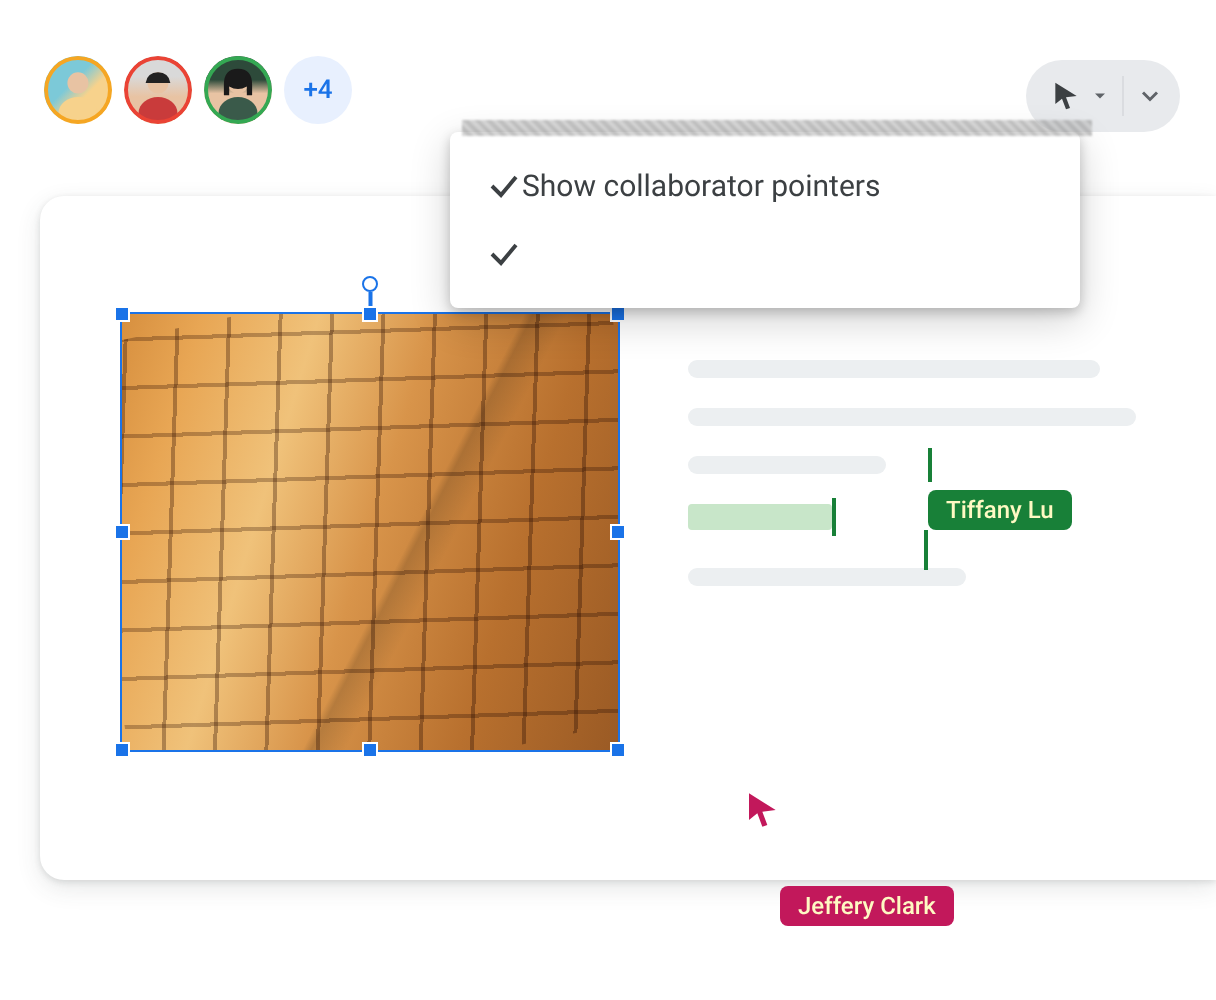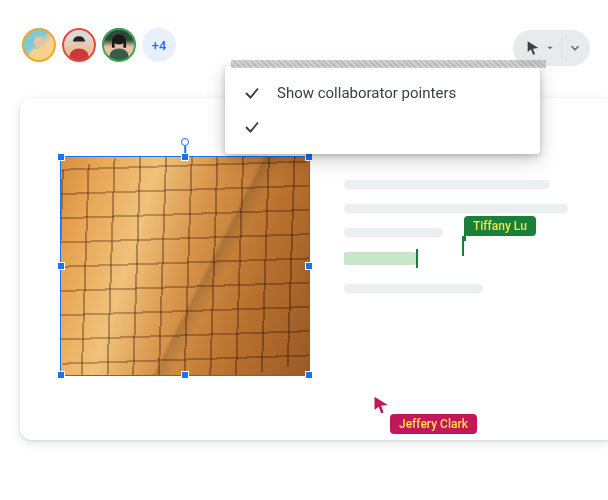--- a/index.html
+++ b/index.html
@@ -100,21 +100,20 @@
       right: -6px;
       height: 8px;
       background: repeating-linear-gradient(45deg, #bbb 0 2px, #999 2px 4px);
       opacity: .6;
       filter: blur(.5px);
       z-index: -1;
     }
     .menu-item {
       display: flex;
       align-items: center;
-      gap: 16px;
       padding: 8px 18px;
       font-size: 15px;
       color: #3c4043;
       cursor: pointer;
     }
     .menu-item .check { width: 18px; flex: 0 0 18px; color: #3c4043; }
 
     
     .doc-card {
       position: absolute;
@@ -253,24 +252,25 @@
       right:-2px; top:-3px;
       width:2px; height:19px;
       background:#188038;
     }
     .l4 { width: 62%; }
 
     .collab-tag {
       position: absolute;
       font-size: 12px;
       font-weight: 500;
-      color: #fde047;
+      color: #fef9c3;
       padding: 3px 9px;
       border-radius: 4px;
       white-space: nowrap;
+      margin-top: 29px;
     }
     .tag-tiffany {
       top: 118px;
       left: 444px;
       background: #188038;
     }
     .tag-tiffany::before{
       content:"";
       position:absolute;
       left:-2px; top:100%;

